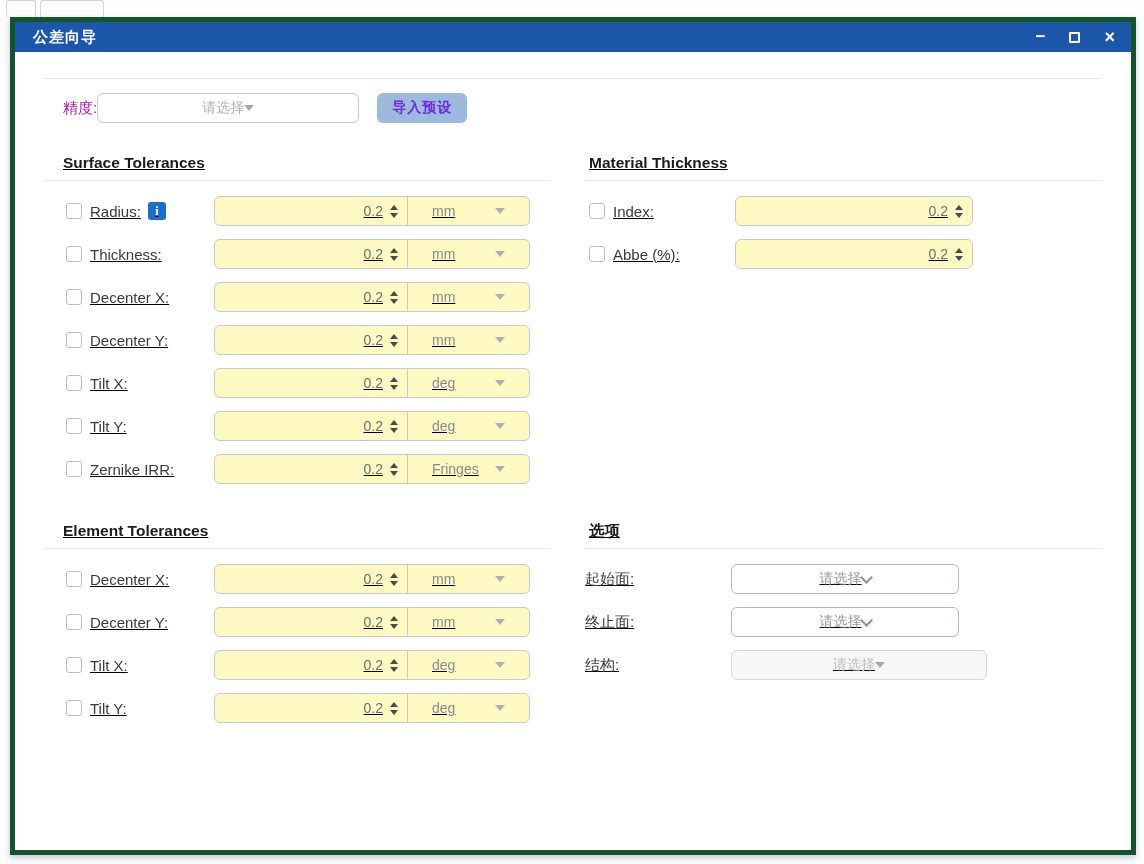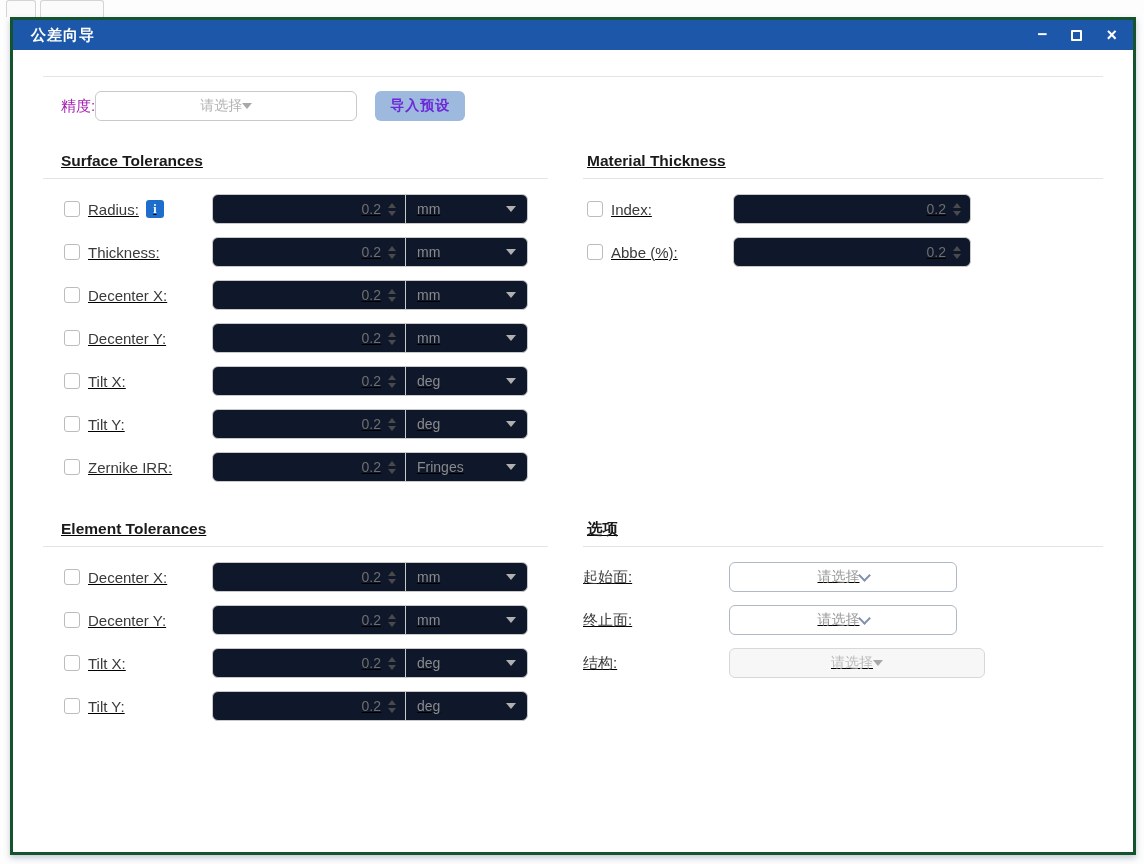--- a/index.html
+++ b/index.html
@@ -6,21 +6,21 @@
   html,body { width:1144px; height:864px; background:#ffffff; font-family:"Liberation Sans", sans-serif; overflow:hidden; }
   .stage { position:relative; width:1144px; height:864px; background:#fdfdfd; }
 
   
   .tab-strip { position:absolute; top:0; left:6px; height:17px; display:flex; gap:4px; }
   .ghost-tab { height:17px; background:#fbfbfb; border:1px solid #d4d4d4; border-bottom:none; border-radius:3px 3px 0 0; }
   .ghost-tab.t1 { width:30px; }
   .ghost-tab.t2 { width:64px; }
 
   .dialog { position:absolute; left:10px; top:17px; width:1126px; height:838px;
-    background:#ffffff; border:3px solid #14532d; box-shadow:0 3px 6px rgba(90,110,140,.35); }
+    background:#ffffff; border:5px solid #14532d; box-shadow:0 3px 6px rgba(90,110,140,.35); }
 
   .titlebar { height:30px; background:#1d57a9; display:flex; align-items:center; padding:0 16px 0 18px; }
   .titlebar .title { color:#ffffff; font-size:15px; font-weight:bold; letter-spacing:1px; }
   .win-controls { margin-left:auto; display:flex; align-items:center; gap:24px; }
   .wc { color:#ffffff; cursor:pointer; display:flex; align-items:center; justify-content:center; height:20px; }
   .wc-min { font-size:17px; font-weight:bold; line-height:10px; }
   .wc-max-box { width:11px; height:11px; border:2px solid #ffffff; border-radius:1px; }
   .wc-close { font-size:18px; font-weight:bold; }
 
   .content { padding:0 30px; }
@@ -57,29 +57,29 @@
   .right-rows .t-row { padding-left:4px; }
 
   .cb { width:16px; height:16px; border:1px solid #bcbcbc; border-radius:3px; background:#ffffff; flex:none; cursor:pointer; }
   .lblwrap { display:flex; align-items:center; gap:7px; margin-left:8px; flex:none; }
   .left-rows .lblwrap { width:124px; }
   .right-rows .lblwrap { width:122px; }
   .t-lbl { font-size:15px; color:#3a3a3a; white-space:nowrap; }
   .info-ic { width:18px; height:18px; background:#1d6ecc; border-radius:3px; color:#ffffff; font-size:12px; font-weight:bold;
     font-family:"Liberation Serif", serif; display:flex; align-items:center; justify-content:center; cursor:pointer; }
 
-  .group { height:30px; background:#0f172a; border:1px solid #c9c9c9; border-radius:6px; display:flex; align-items:center; overflow:hidden; }
+  .group { height:30px; background:#fef9c3; border:1px solid #c9c9c9; border-radius:6px; display:flex; align-items:center; overflow:hidden; }
   .g-unit { width:316px; }
   .g-plain { width:238px; }
   .val-wrap { flex:1; display:flex; align-items:center; justify-content:flex-end; padding:0 9px; }
   .val { font-size:14px; color:#6e6e6e; }
   .spin { display:flex; flex-direction:column; gap:3px; margin-left:7px; cursor:pointer; }
   .sp-up { width:0; height:0; border-left:4px solid transparent; border-right:4px solid transparent; border-bottom:5px solid #4a4a4a; }
   .sp-dn { width:0; height:0; border-left:4px solid transparent; border-right:4px solid transparent; border-top:5px solid #4a4a4a; }
-  .unit-wrap { width:122px; height:100%; border-left:1px solid #c9c9c9; display:flex; align-items:center; justify-content:space-between; padding:0 11px; cursor:pointer; }
+  .unit-wrap { width:122px; height:100%; border-left:1px solid #c9c9c9; display:flex; align-items:center; justify-content:space-between; padding:0 24px; cursor:pointer; }
   .unit { font-size:14px; color:#8a8a8a; }
   .unit-wrap .tri-down { border-top-color:#b0b0b0; }
 
   .opt-rows .t-row { padding-left:0; }
   .opt-lbl { width:146px; font-size:15px; color:#3a3a3a; flex:none; }
   .dd-o1 { width:228px; }
   .dd-o3 { width:256px; }
 
   .footer { position:absolute; left:0; right:0; bottom:0; height:60px; border-top:1px solid #b5c4d8;
     display:flex; align-items:center; justify-content:flex-end; gap:20px; padding-right:40px; background:#ffffff; }

